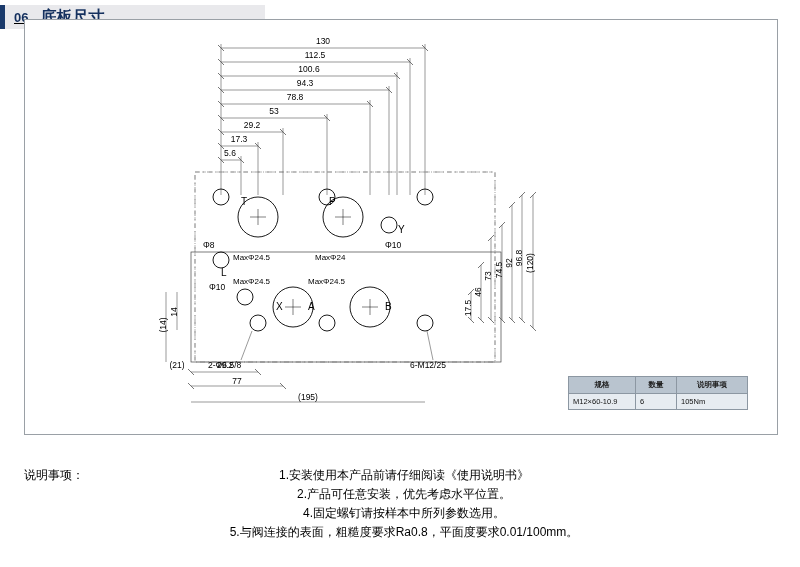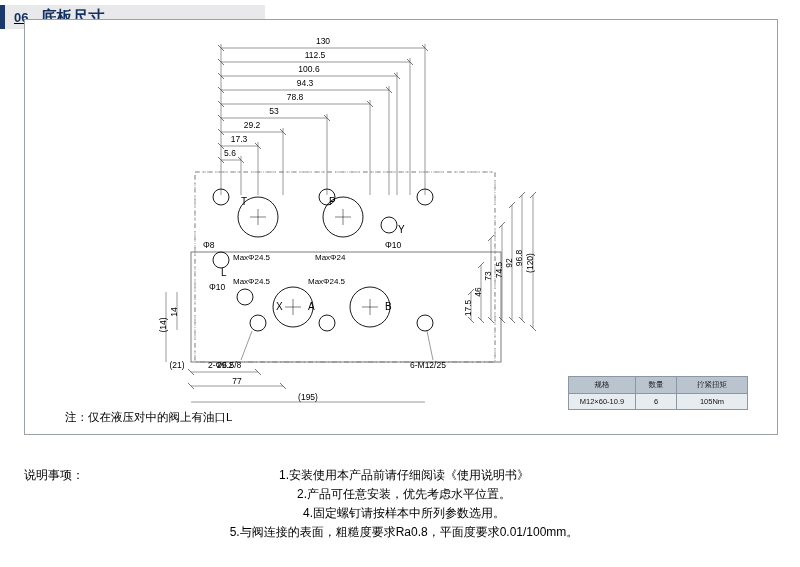--- a/index.html
+++ b/index.html
@@ -40,25 +40,25 @@
 
   
   .screw-title{
     position:absolute;left:563px;top:337px;font-size:11.5px;color:#000;margin-top:24px;
   }
   table.screw{
     position:absolute;left:543px;top:356px;border-collapse:collapse;
     font-size:7.5px;color:#111;background:#fff;
   }
   table.screw th{
-    background:#b9c4cf;border:1px solid #8c97a2;font-weight:normal;
+    background:#b9c4cf;border:1px solid #8c97a2;font-weight:bold;
     padding:3px 4px;text-align:center;color:#222;
   }
   table.screw td{
-    background:#e7ecf1;border:1px solid #8c97a2;padding:3px 4px;text-align:center;
+    background:#e7ecf1;border:1px solid #8c97a2;padding:3px 4px;
   }
   table.screw th.c1,table.screw td.c1{width:58px;}
   table.screw th.c2,table.screw td.c2{width:32px;}
   table.screw th.c3,table.screw td.c3{width:62px;}
 
   
   .instructions{
     position:absolute;left:24px;top:466px;width:760px;
     font-size:12px;line-height:19px;color:#000;
   }
@@ -253,30 +253,29 @@
 
         <g stroke="#555" stroke-width="0.6" fill="none">
           <line x1="227" y1="311" x2="216" y2="340"></line>
           <line x1="402" y1="311" x2="408" y2="340"></line>
         </g>
         <text x="183" y="348" font-size="8.5">2-Φ6.5/8</text>
         <text x="385" y="348" font-size="8.5">6-M12/25</text>
       </svg>
     </div>
 
-    <div class="note">注：仅在液压对中的阀上有油口L</div>
 
     <div class="screw-title">安装螺钉</div>
 
     <table class="screw">
       <thead>
         <tr>
           <th class="c1">规格</th>
           <th class="c2">数量</th>
-          <th class="c3">拧紧扭矩</th>
+          <th class="c3">说明事项</th>
         </tr>
       </thead>
       <tbody>
         <tr>
           <td class="c1">M12×60-10.9</td>
           <td class="c2">6</td>
           <td class="c3">105Nm</td>
         </tr>
       </tbody>
     </table>

